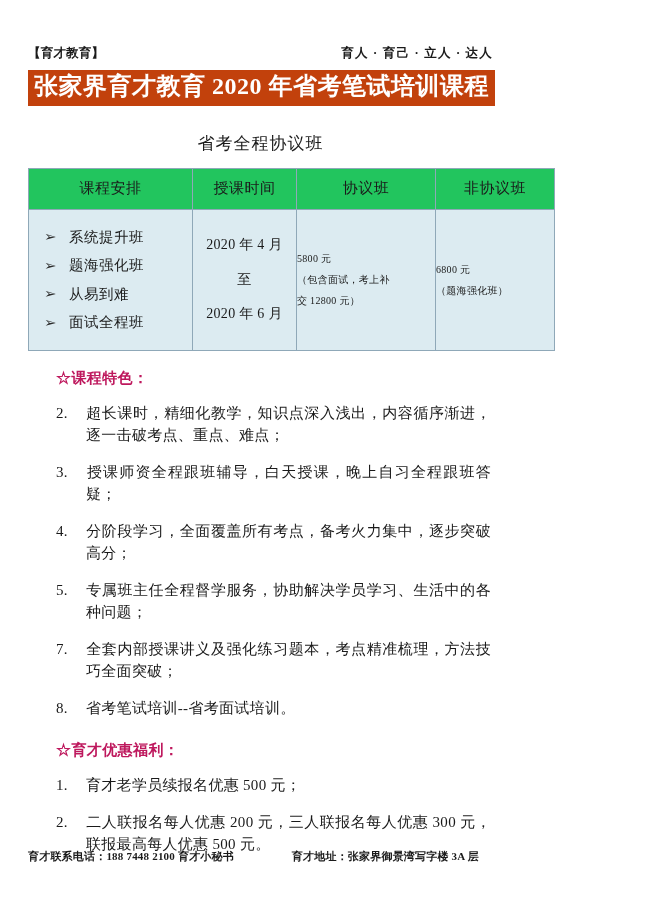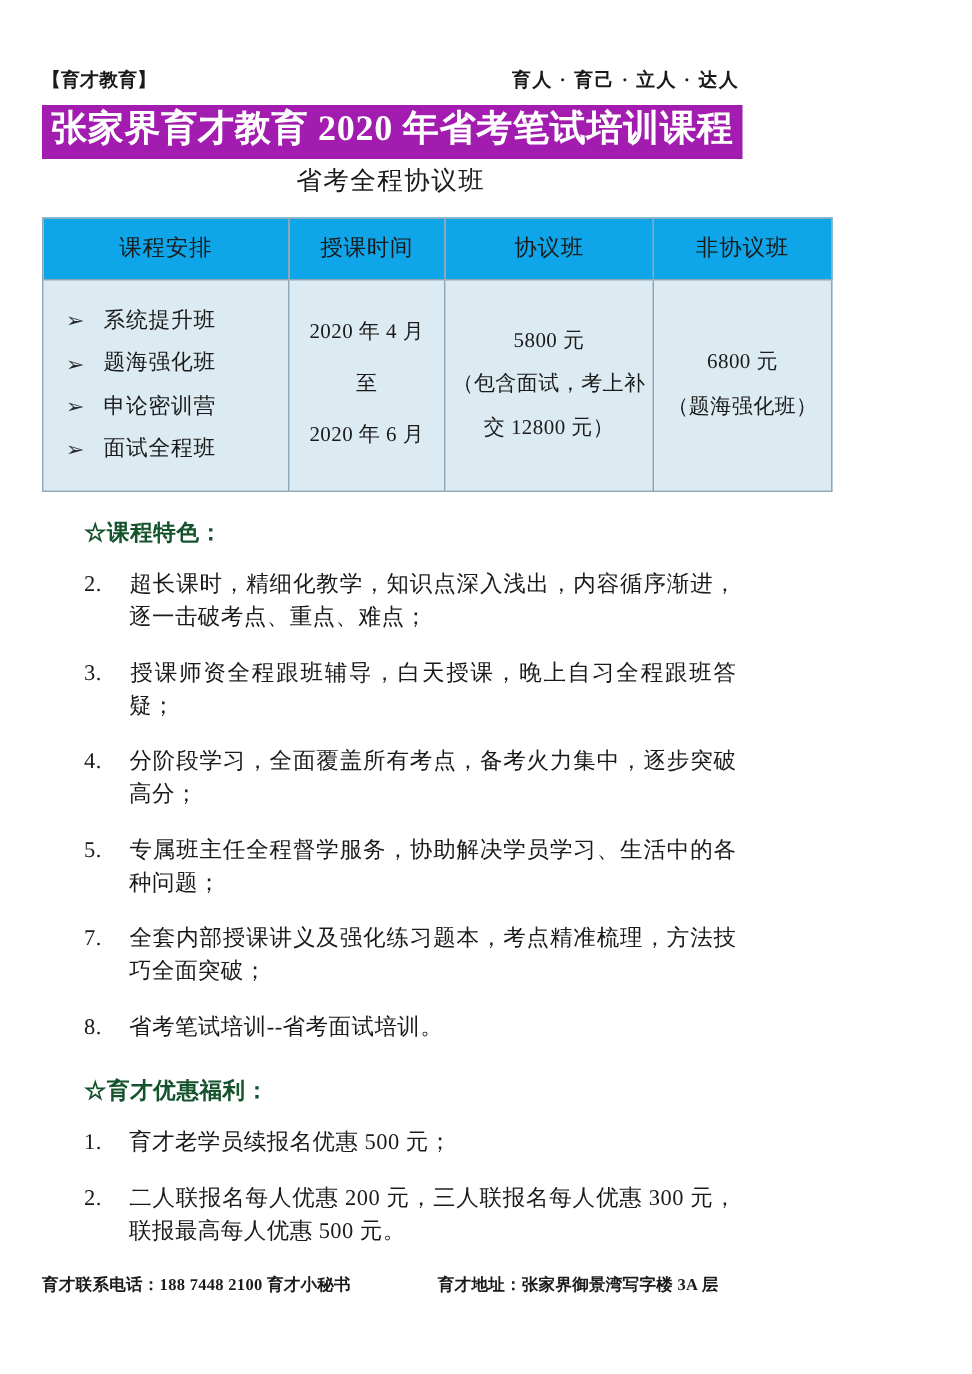--- a/index.html
+++ b/index.html
@@ -44,51 +44,51 @@
     white-space: nowrap;
   }
 
   
   .title-wrap {
     text-align: center;
     margin-top: 8px;
   }
   .banner-title {
     display: inline-block;
-    background: #a21caf;
+    background: #c2410c;
     color: #ffffff;
     font-size: 24px;
     font-weight: bold;
     line-height: 1.32;
     padding: 1px 6px 3px 6px;
     letter-spacing: 0.5px;
     white-space: nowrap;
   }
 
   .subtitle {
     text-align: center;
     font-size: 17px;
-    margin-top: 3px;
+    margin-top: 26px;
     letter-spacing: 1px;
   }
 
   
   .price-table {
     width: 526px;
     margin: 13px auto 0 auto;
     border-collapse: collapse;
     table-layout: fixed;
   }
   .price-table td, .price-table th {
     border: 1px solid #8fa8b8;
     padding: 0;
     vertical-align: middle;
   }
   .price-table thead th {
-    background: #0ea5e9;
+    background: #22c55e;
     height: 40px;
     font-size: 15px;
     font-weight: normal;
     text-align: center;
     letter-spacing: 0.5px;
   }
   .price-table tbody td {
     background: #dcebf1;
     height: 140px;
   }
@@ -118,32 +118,31 @@
     color: #2b2b2b;
     transform: scaleX(1.15);
   }
   .time-cell {
     text-align: center;
     font-size: 14px;
     line-height: 2.45;
     letter-spacing: 0.3px;
   }
   .price-cell {
-    text-align: center;
-    font-size: 14px;
+    font-size: 10px;
     line-height: 2.1;
     letter-spacing: 0.3px;
     padding: 0 6px;
   }
   .price-cell .amount { display: block; }
   .price-cell .note { display: block; }
 
   
   .section-head {
-    color: #14532d;
+    color: #be185d;
     font-size: 15px;
     font-weight: bold;
     margin-top: 18px;
     margin-left: 28px;
     letter-spacing: 0.4px;
   }
   .num-list {
     list-style: none;
     margin: 0;
     padding: 0;
@@ -219,21 +218,21 @@
             <li>
               <span class="arrow-bullet">➢</span>
               <span>系统提升班</span>
             </li>
             <li>
               <span class="arrow-bullet">➢</span>
               <span>题海强化班</span>
             </li>
             <li>
               <span class="arrow-bullet">➢</span>
-              <span>申论密训营</span>
+              <span>从易到难</span>
             </li>
             <li>
               <span class="arrow-bullet">➢</span>
               <span>面试全程班</span>
             </li>
           </ul>
         </td>
         <td class="time-cell">
           <div>2020 年 4 月</div>
           <div>至</div>

